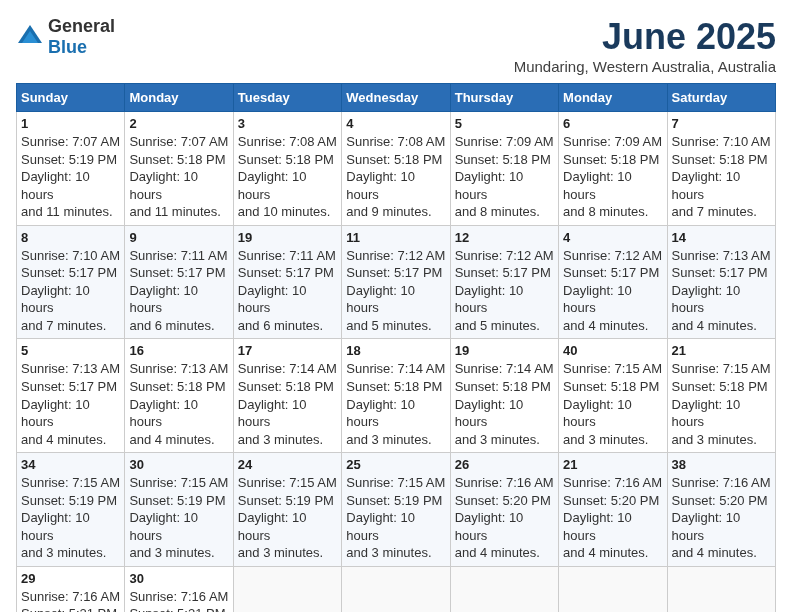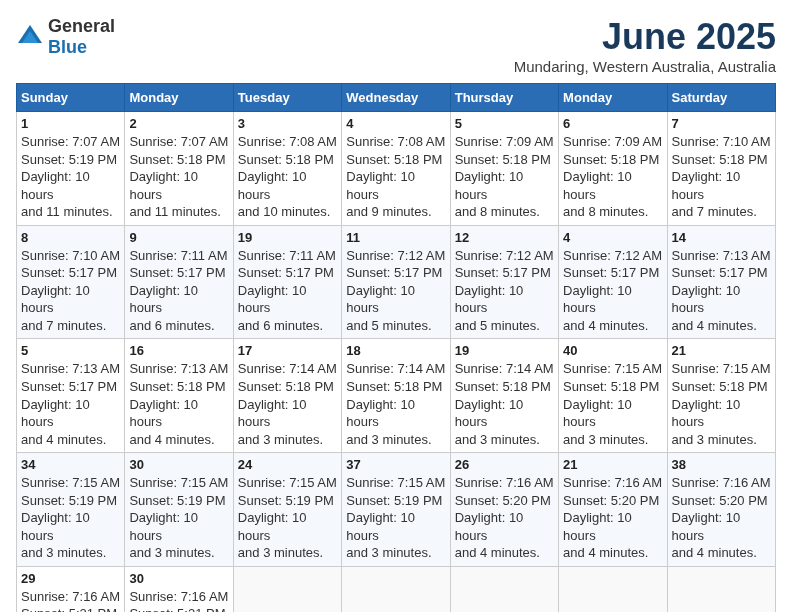--- a/index.html
+++ b/index.html
@@ -221,21 +221,21 @@
         </td>
         <td>
           <span class="day-number">30</span>
           <div class="day-info">Sunrise: 7:15 AM<br>Sunset: 5:19 PM<br>Daylight: 10 hours<br>and 3 minutes.</div>
         </td>
         <td>
           <span class="day-number">24</span>
           <div class="day-info">Sunrise: 7:15 AM<br>Sunset: 5:19 PM<br>Daylight: 10 hours<br>and 3 minutes.</div>
         </td>
         <td>
-          <span class="day-number">37</span>
+          <span class="day-number">25</span>
           <div class="day-info">Sunrise: 7:15 AM<br>Sunset: 5:19 PM<br>Daylight: 10 hours<br>and 3 minutes.</div>
         </td>
         <td>
           <span class="day-number">26</span>
           <div class="day-info">Sunrise: 7:16 AM<br>Sunset: 5:20 PM<br>Daylight: 10 hours<br>and 4 minutes.</div>
         </td>
         <td>
           <span class="day-number">21</span>
           <div class="day-info">Sunrise: 7:16 AM<br>Sunset: 5:20 PM<br>Daylight: 10 hours<br>and 4 minutes.</div>
         </td>

